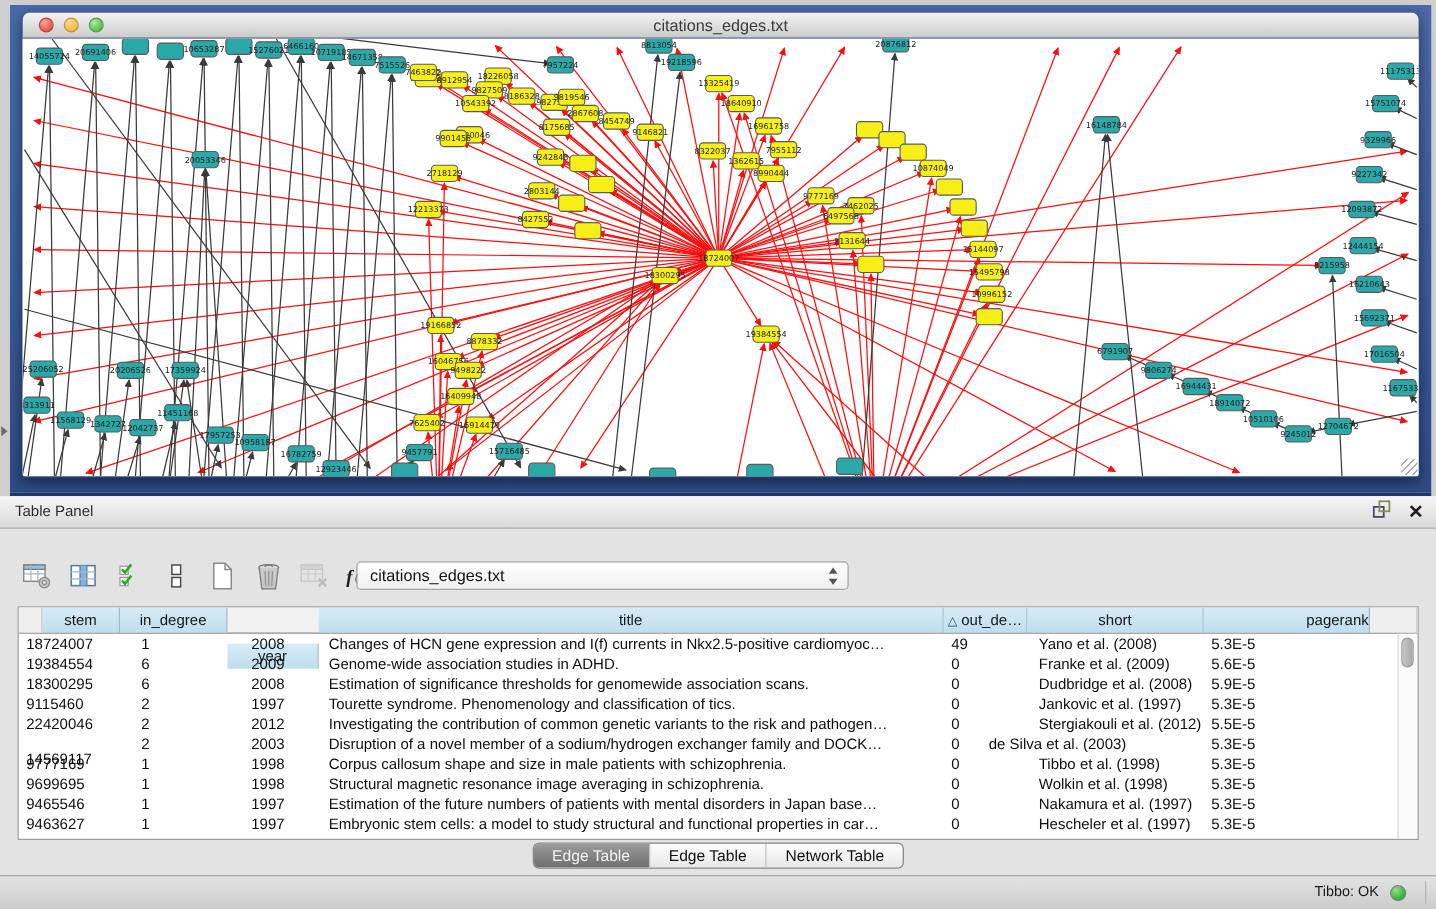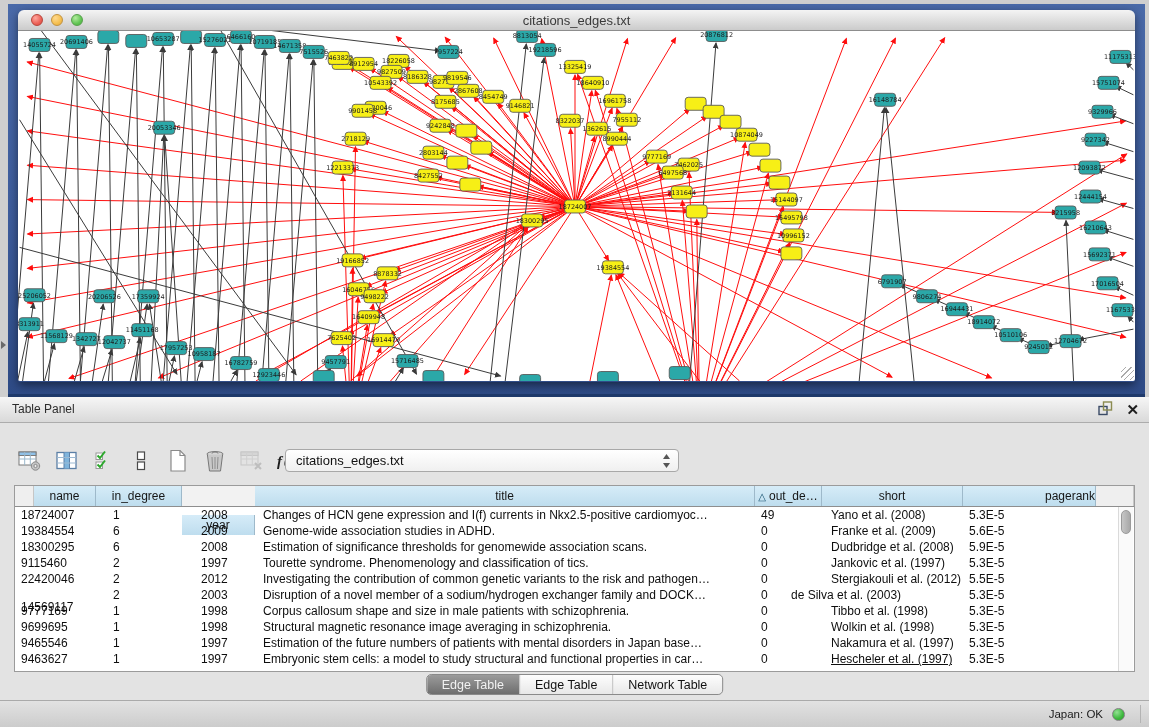--- a/index.html
+++ b/index.html
@@ -621,21 +621,21 @@
       <svg width="9" height="16" viewBox="0 0 9 16">
         <path d="M4.5 1 L8 6 H1 Z" fill="#555555"></path>
         <path d="M4.5 15 L1 10 H8 Z" fill="#555555"></path>
       </svg>
     </span>
   </div>
 
   <div class="tablewrap">
     <div class="thead">
         <div class="hcell blank" style="left: 0px; width: 19px;"></div>
-        <div class="hcell" style="left: 19px; width: 62px;">name</div>
+        <div class="hcell" style="left: 19px; width: 62px;">stem</div>
         <div class="hcell" style="left: 81px; width: 86px;">in_degree</div>
         <div class="hcell" style="left: 167px; width: 73px; margin-top: 29px;">year</div>
         <div class="hcell" style="left: 240px; width: 500px;">title</div>
         <div class="hcell" style="left: 740px; width: 67px;"><span class="sort-tri">△</span>out_de…</div>
         <div class="hcell" style="left: 807px; width: 141px;">short</div>
         <div class="hcell" style="left: 948px; width: 133px; text-align: right;">pagerank</div>
         <div class="hcell blank" style="left: 1081px; width: 38px;"></div>
       </div>
     <div class="tbody">
         <div class="trow" style="top: 0px;">
@@ -718,33 +718,33 @@
           <span class="tcell" style="left: 746px;">0</span>
           <span class="tcell" style="left: 816px;">Nakamura et al. (1997)</span>
           <span class="tcell" style="left: 954px;">5.3E-5</span>
         </div>
         <div class="trow" style="top: 144px;">
           <span class="tcell" style="left: 6px;">9463627</span>
           <span class="tcell" style="left: 98px;">1</span>
           <span class="tcell" style="left: 186px;">1997</span>
           <span class="tcell" style="left: 248px; max-width: 486px;">Embryonic stem cells: a model to study structural and functional properties in car…</span>
           <span class="tcell" style="left: 746px;">0</span>
-          <span class="tcell" style="left: 816px; text-decoration: underline;">Hescheler et al. (1997)</span>
+          <span class="tcell" style="left: 816px;">Hescheler et al. (1997)</span>
           <span class="tcell" style="left: 954px;">5.3E-5</span>
         </div>
       </div>
     <div class="scrolltrack">
       <div class="scrollthumb"></div>
     </div>
   </div>
 
   <div class="tabs">
     <div class="tab active">Edge Table</div>
     <div class="tab">Edge Table</div>
     <div class="tab">Network Table</div>
   </div>
 </div>
 
 <div class="statusbar">
-  <span class="mem-label">Japan: OK</span>
+  <span class="mem-label">Tibbo: OK</span>
   <span class="mem-dot"></span>
   <span class="status-div"></span>
 </div>
 
 </body></html>

